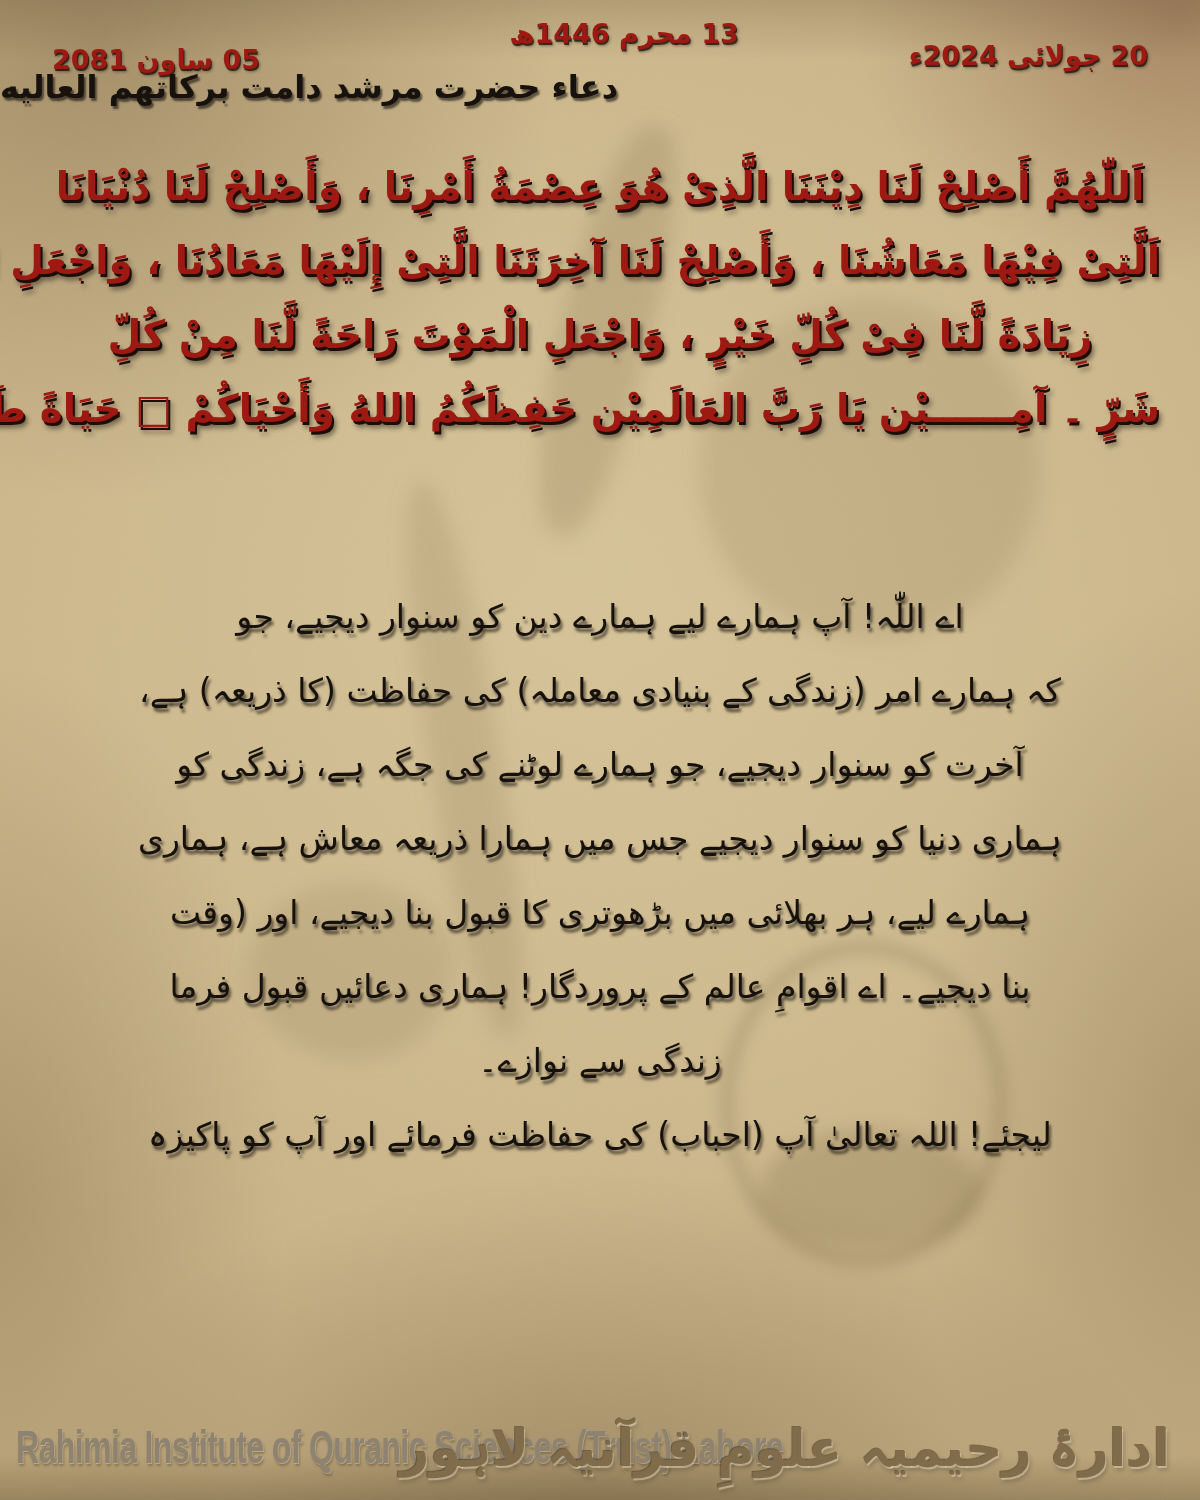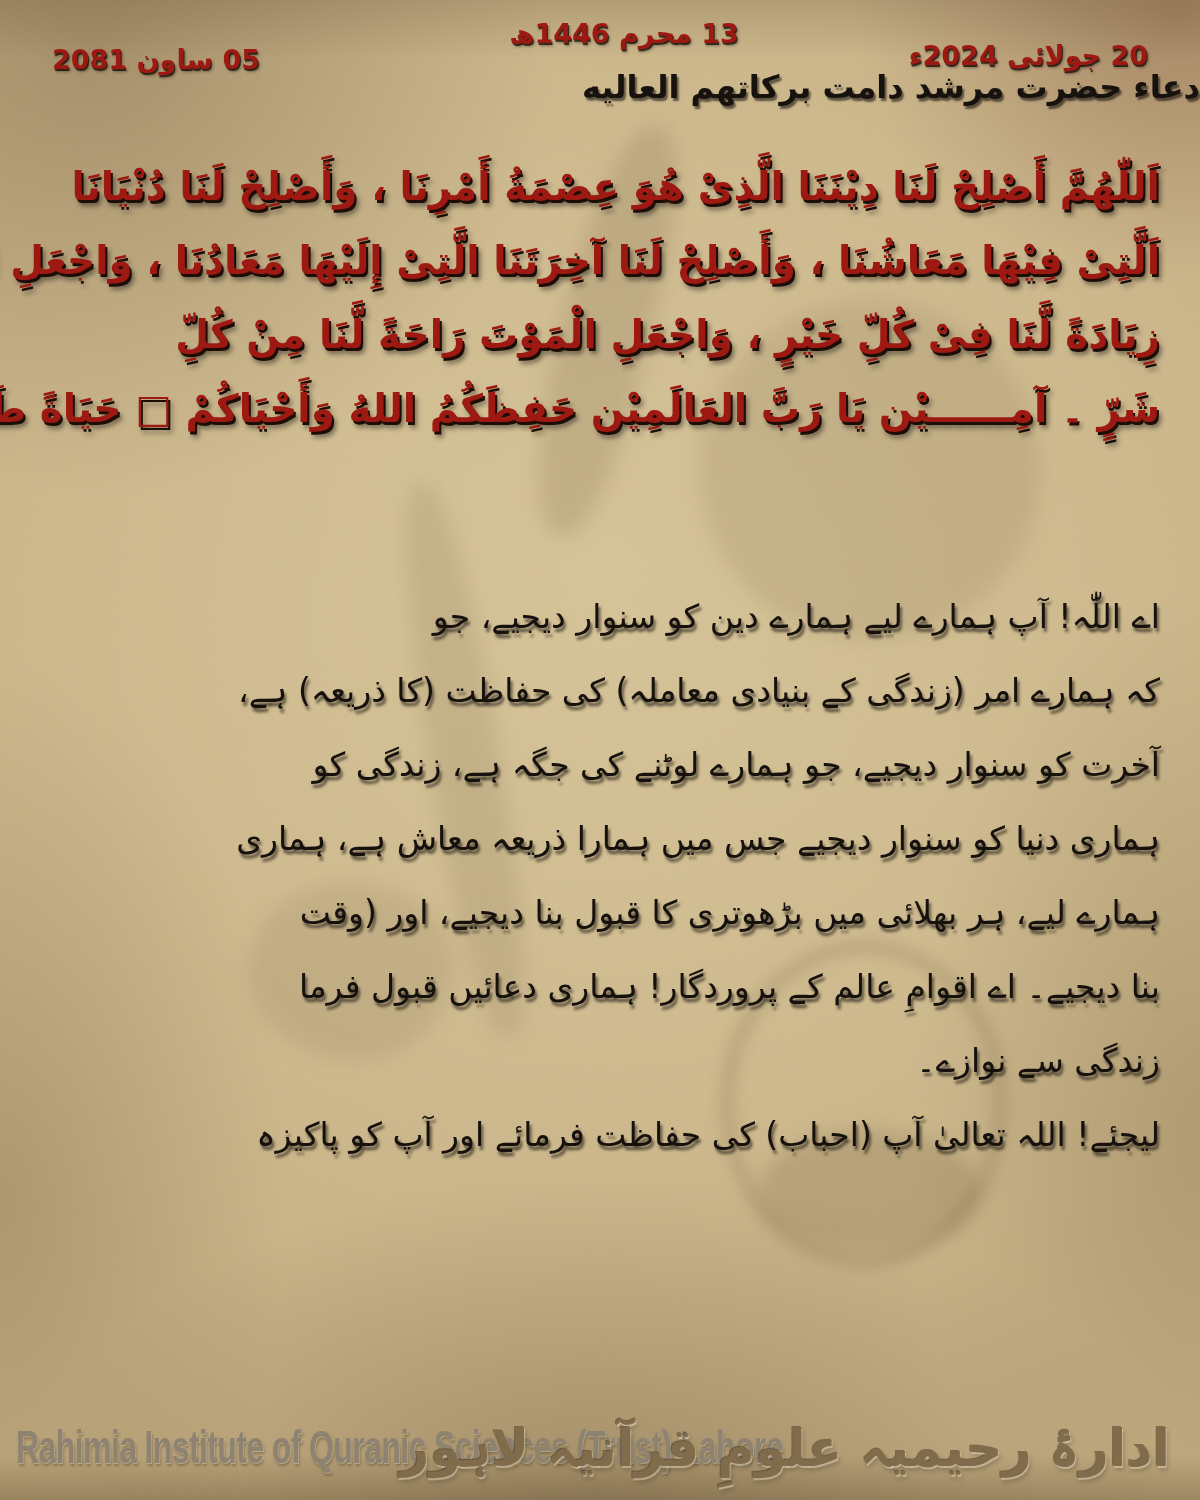--- a/index.html
+++ b/index.html
@@ -34,33 +34,33 @@
   .wm-ring{left:720px;top:940px;width:260px;height:300px;background:transparent;border:14px solid rgba(120,100,66,.22);border-radius:50%;filter:blur(7px);}
   .wm-cap{left:760px;top:1130px;width:220px;height:120px;background:rgba(110,92,60,.22);border-radius:50%;filter:blur(9px);}
 
   
   .date{position:absolute;direction:rtl;font-weight:bold;font-size:27px;color:#9d1911;
     text-shadow:1px 2px 0 rgba(25,12,6,.75), 2px 3px 3px rgba(0,0,0,.35);white-space:nowrap;}
   .date-right{top:40px;right:52px;}
   .date-center{top:18px;left:0;right:0;text-align:center;padding-left:48px;}
   .date-left{top:44px;left:52px;}
 
-  .title{position:absolute;top:68px;left:0;right:0;text-align:right;direction:rtl;
+  .title{position:absolute;top:68px;left:0;right:0;text-align:left;direction:rtl;
     font-size:32px;font-weight:bold;color:#17120d;
     text-shadow:2px 3px 2px rgba(0,0,0,.55);}
 
   
-  .prayer{position:absolute;top:150px;left:40px;right:40px;direction:rtl;}
+  .prayer{position:absolute;top:150px;left:40px;right:40px;direction:rtl;text-align:center;}
   .ar-line{font-size:39px;line-height:74px;font-weight:bold;color:#9d1911;white-space:nowrap;
     text-shadow:2px 3px 0 #1c0d07, 4px 6px 5px rgba(0,0,0,.45);}
 
   
   .translation{position:absolute;top:580px;left:40px;right:40px;direction:rtl;text-align:center;}
   .ur-line{font-size:33px;line-height:74px;color:#16110c;white-space:nowrap;
-    text-shadow:2px 4px 3px rgba(8,6,3,.6);text-align:right;}
+    text-shadow:2px 4px 3px rgba(8,6,3,.6);}
 
   
   .footer-name{position:absolute;left:16px;bottom:26px;
     font-family:"Liberation Sans",sans-serif;font-size:46px;font-weight:bold;
     color:#8d8370;transform:scaleX(.70);transform-origin:left center;white-space:nowrap;
     text-shadow:1px 1px 0 rgba(255,248,230,.35), 2px 3px 3px rgba(60,45,25,.35);
     letter-spacing:-1px;direction:ltr;}
   .footer-callig{position:absolute;right:30px;bottom:22px;direction:rtl;
     font-size:51px;font-weight:bold;color:#806c4b;white-space:nowrap;
     text-shadow:-1px -1px 0 rgba(50,35,18,.45), 1px 2px 1px rgba(255,245,220,.45), 2px 4px 4px rgba(60,45,25,.3);}

